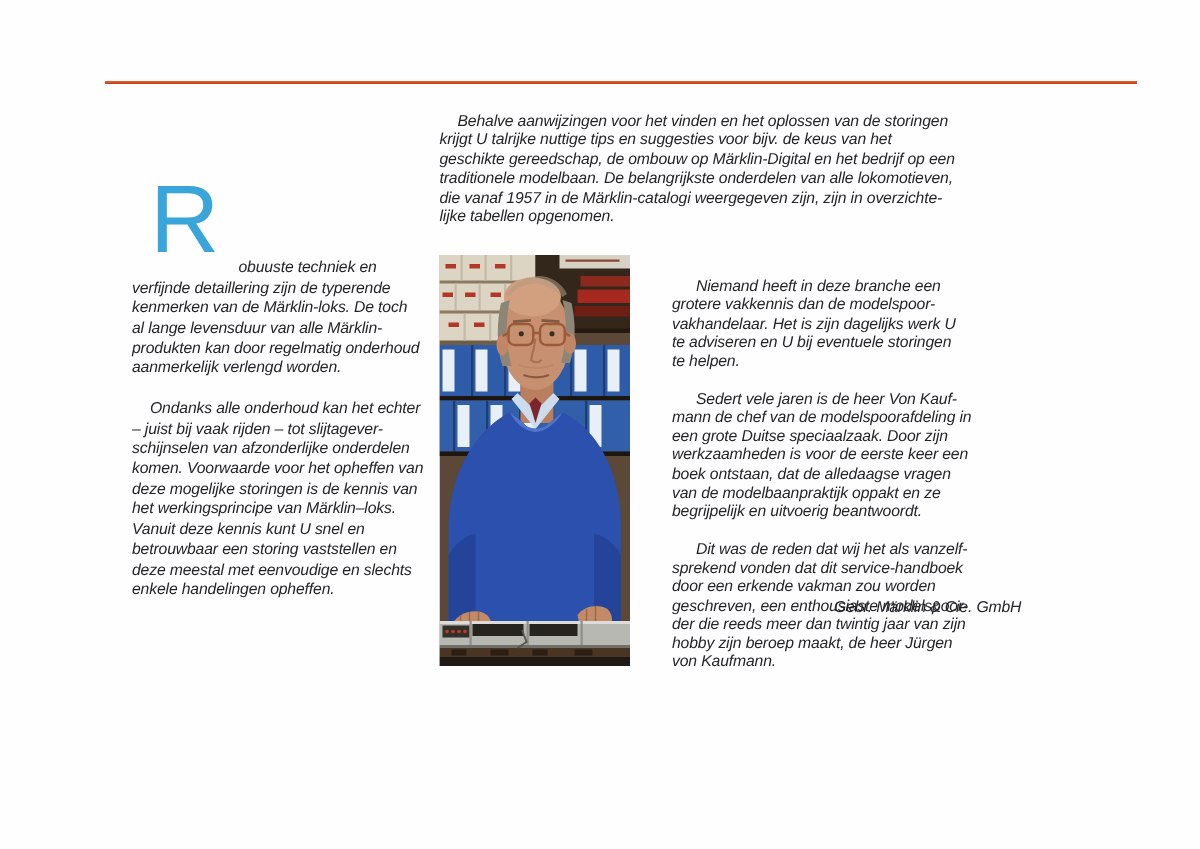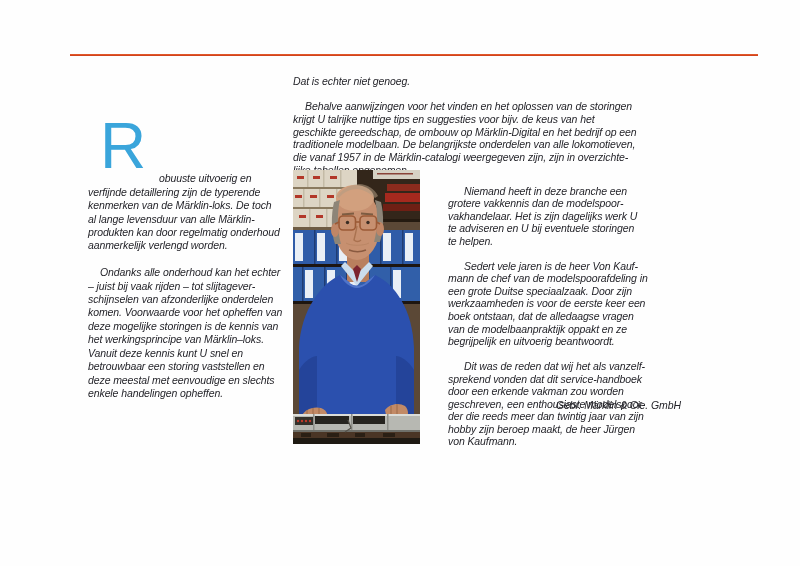--- a/index.html
+++ b/index.html
@@ -63,40 +63,39 @@
 </head>
 <body>
 
 <div class="page">
 
   <div class="rule"></div>
 
   <div class="dropcap">R</div>
 
   <div class="bodytext col-left">
-    <p class="p1">obuuste uitvoerig en
+    <p class="p1">obuuste techniek en
 verfijnde detaillering zijn de typerende
 kenmerken van de Märklin-loks. De toch
 al lange levensduur van alle Märklin-
 produkten kan door regelmatig onderhoud
 aanmerkelijk verlengd worden.</p>
     <p class="p2">Ondanks alle onderhoud kan het echter
 – juist bij vaak rijden – tot slijtagever-
 schijnselen van afzonderlijke onderdelen
 komen. Voorwaarde voor het opheffen van
 deze mogelijke storingen is de kennis van
 het werkingsprincipe van Märklin–loks.
 Vanuit deze kennis kunt U snel en
 betrouwbaar een storing vaststellen en
 deze meestal met eenvoudige en slechts
 enkele handelingen opheffen.</p>
   </div>
 
   <div class="bodytext col-mid">
-    <p class="p1">Dat is echter niet genoeg.</p>
     <p class="p2">Behalve aanwijzingen voor het vinden en het oplossen van de storingen
 krijgt U talrijke nuttige tips en suggesties voor bijv. de keus van het
 geschikte gereedschap, de ombouw op Märklin-Digital en het bedrijf op een
 traditionele modelbaan. De belangrijkste onderdelen van alle lokomotieven,
 die vanaf 1957 in de Märklin-catalogi weergegeven zijn, zijn in overzichte-
 lijke tabellen opgenomen.</p>
   </div>
 
   <div class="bodytext col-right">
     <p>Niemand heeft in deze branche een

